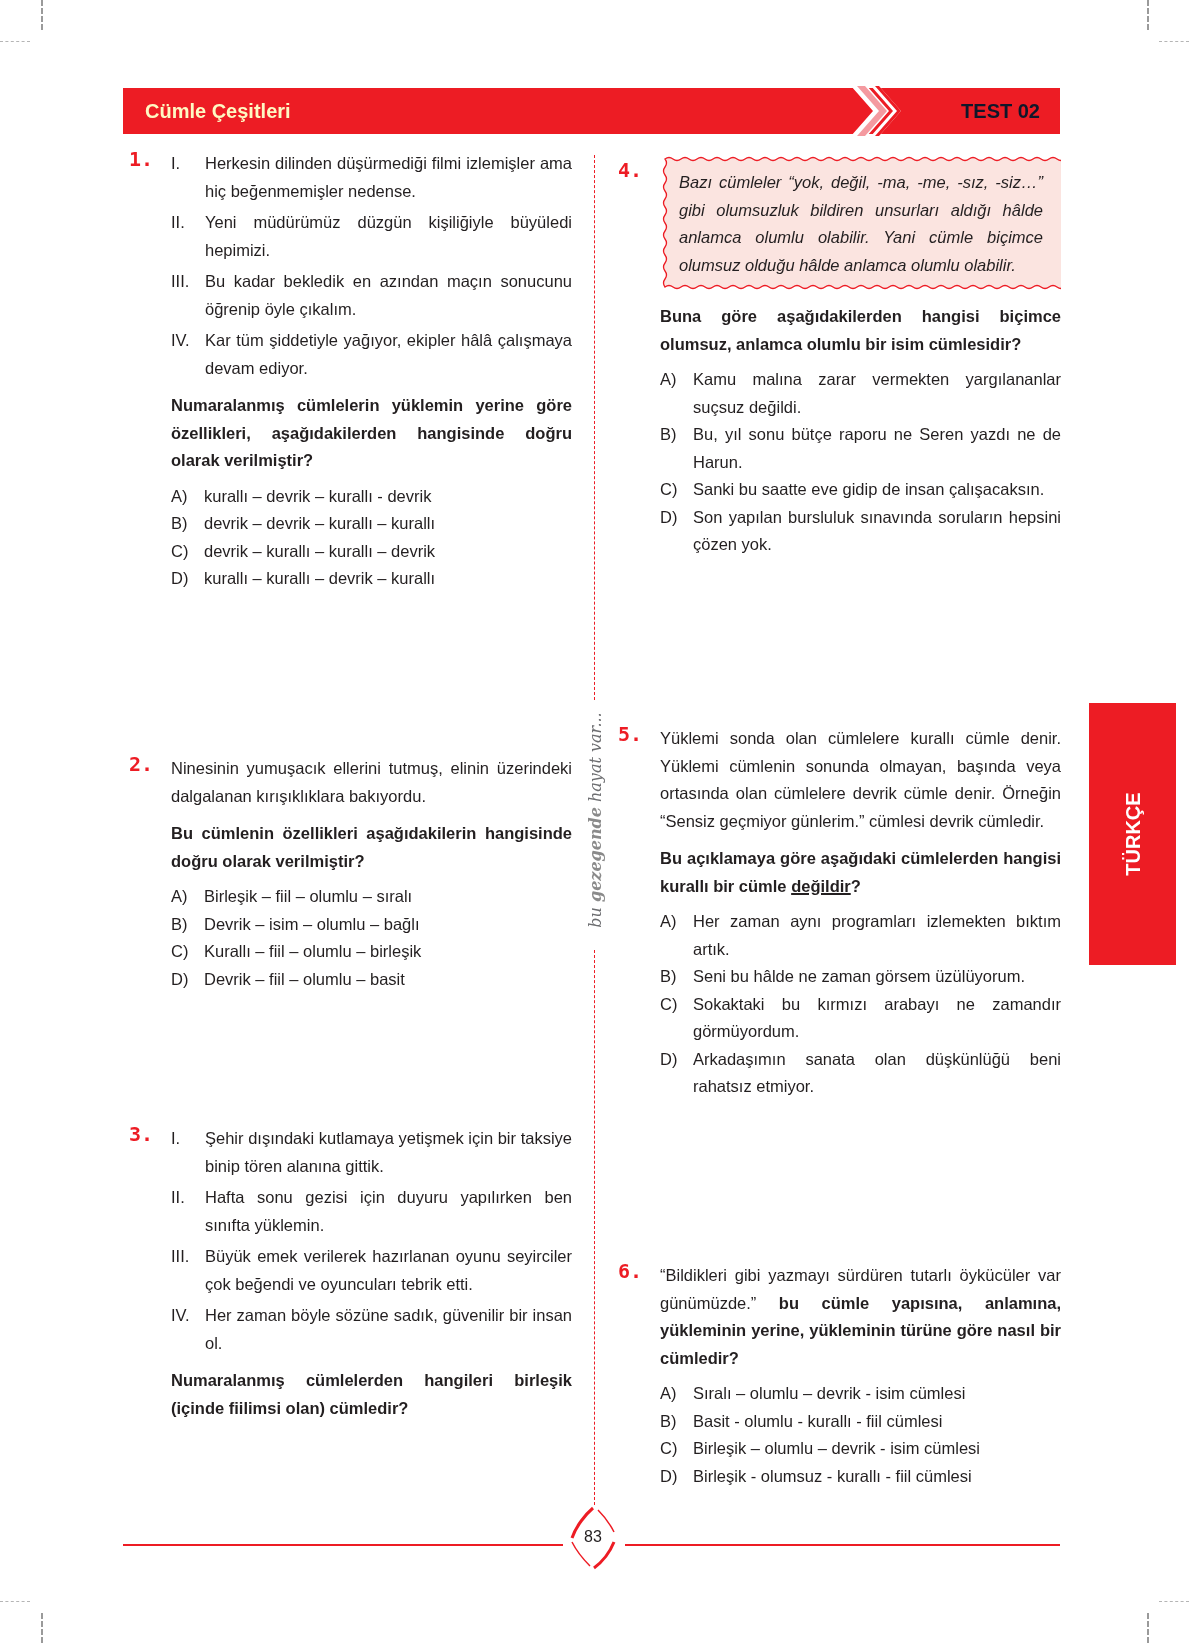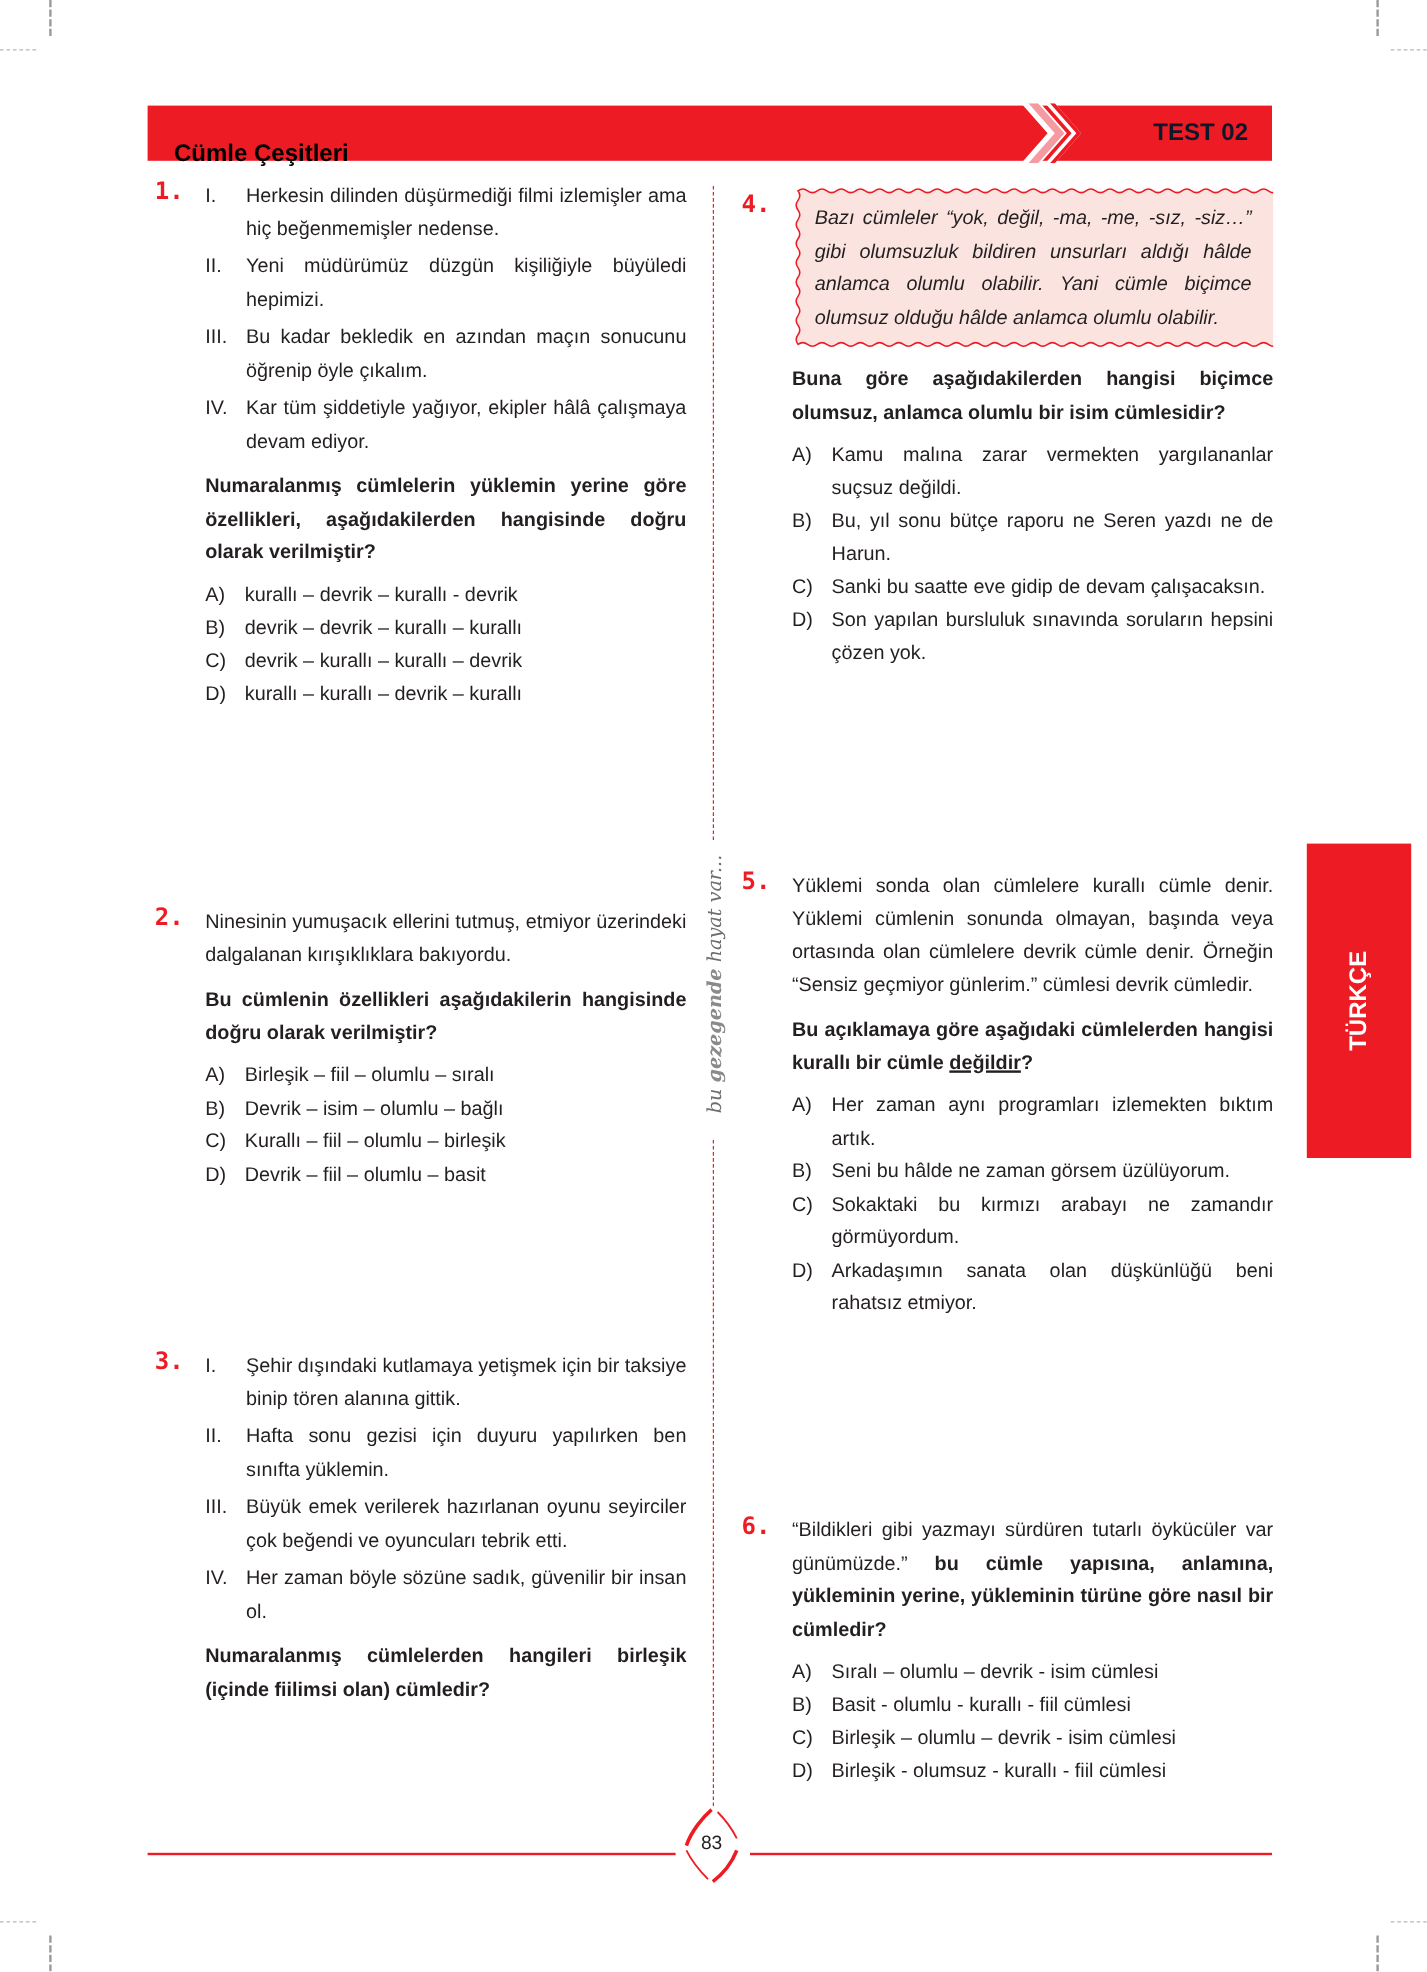--- a/index.html
+++ b/index.html
@@ -3,21 +3,21 @@
 <meta charset="utf-8">
 <style>
   html, body { margin:0; padding:0; }
   body { width:1189px; height:1643px; background:#ffffff; position:relative; overflow:hidden;
          font-family:"Liberation Sans", sans-serif; color:#231f20; }
   .crop { position:absolute; }
   .crop.h { height:0; border-top:1px dashed #b5b5b5; }
   .crop.v { width:0; border-left:2px dashed #9a9a9a; }
 
   .header { position:absolute; left:123px; top:88px; width:937px; height:46px; background:#ed1c24; }
-  .header .title { position:absolute; left:22px; top:0; line-height:46px; color:#000000; font-weight:bold; font-size:20px;margin-top:17px; }
+  .header .title { position:absolute; left:22px; top:0; line-height:46px; color:#fef9c3; font-weight:bold; font-size:20px; }
   .header .test { position:absolute; right:20px; top:0; line-height:46px; color:#0f172a; font-weight:bold; font-size:20px; }
   .header svg { position:absolute; left:728px; top:-2px; }
 
   .divider-top { position:absolute; left:594px; top:155px; height:545px; border-left:1px dashed #ed1c24; }
   .divider-bot { position:absolute; left:594px; top:950px; height:555px; border-left:1px dashed #ed1c24; }
   .slogan { position:absolute; left:580px; top:720px; width:30px; height:200px; }
   .slogan span { position:absolute; left:50%; top:50%; transform:translate(-50%,-50%) rotate(-90deg);
                  white-space:nowrap; font-family:"DejaVu Serif", serif; font-style:italic; font-size:16px; color:#6d6e71; }
   .slogan b { color:#8a8a8a; }
 
@@ -109,21 +109,21 @@
       </div>
     <div class="row">
         <span class="lbl">D)</span>
         <span class="txt">kurallı – kurallı – devrik – kurallı</span>
       </div>
   </div>
 </div>
 
 <div class="q" style="left:171px;top:755px;width:401px;">
   <span class="num">2.</span>
-  <div style="text-align:justify">Ninesinin yumuşacık ellerini tutmuş, etmiyor üzerindeki dalgalanan kırışıklıklara bakıyordu.</div>
+  <div style="text-align:justify">Ninesinin yumuşacık ellerini tutmuş, elinin üzerindeki dalgalanan kırışıklıklara bakıyordu.</div>
   <div class="stem">Bu cümlenin özellikleri aşağıdakilerin hangisinde doğru olarak verilmiştir?</div>
   <div class="opts">
     <div class="row">
         <span class="lbl">A)</span>
         <span class="txt">Birleşik – fiil – olumlu – sıralı</span>
       </div>
     <div class="row">
         <span class="lbl">B)</span>
         <span class="txt">Devrik – isim – olumlu – bağlı</span>
       </div>
@@ -174,21 +174,21 @@
     <div class="row">
         <span class="lbl">A)</span>
         <span class="txt">Kamu malına zarar vermekten  yargılananlar suçsuz değildi.</span>
       </div>
     <div class="row">
         <span class="lbl">B)</span>
         <span class="txt">Bu, yıl sonu bütçe raporu ne Seren yazdı ne de Harun.</span>
       </div>
     <div class="row">
         <span class="lbl">C)</span>
-        <span class="txt">Sanki bu saatte eve gidip de devam çalışacaksın.</span>
+        <span class="txt">Sanki bu saatte eve gidip de insan çalışacaksın.</span>
       </div>
     <div class="row">
         <span class="lbl">D)</span>
         <span class="txt">Son yapılan bursluluk sınavında soruların hepsini çözen yok.</span>
       </div>
   </div>
 </div>
 
 <div class="q" style="left:660px;top:725px;width:401px;">
   <span class="num">5.</span>

